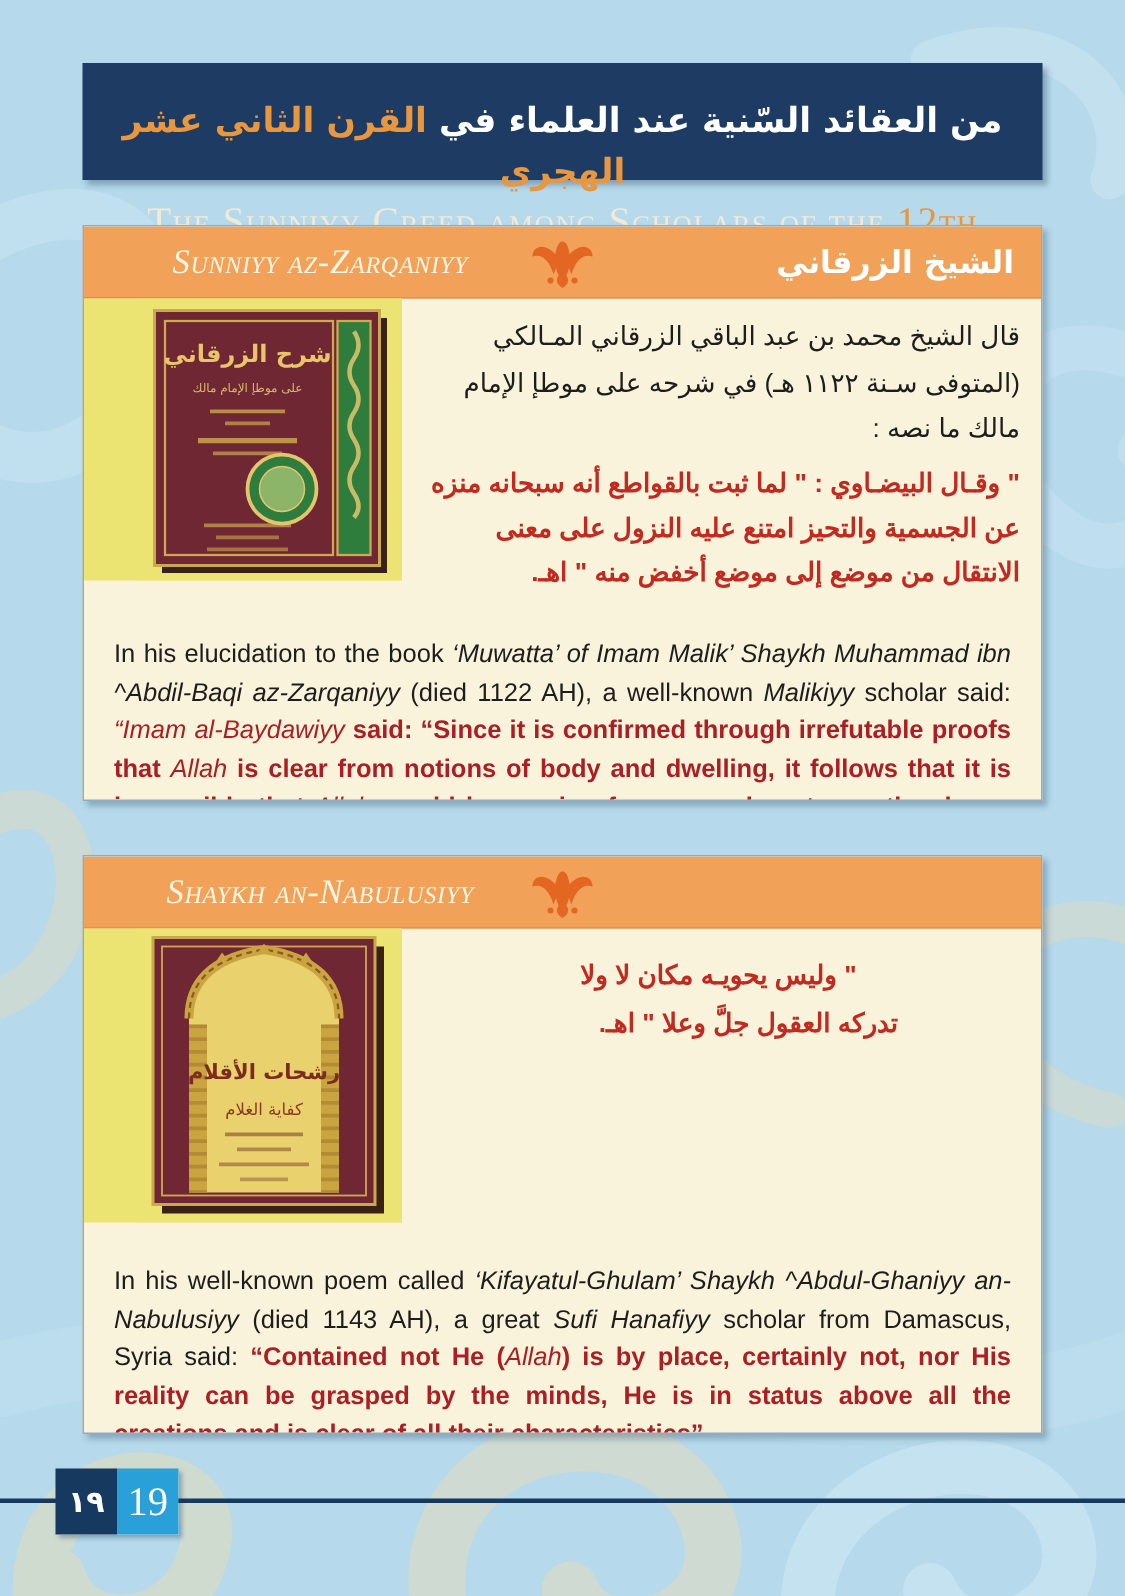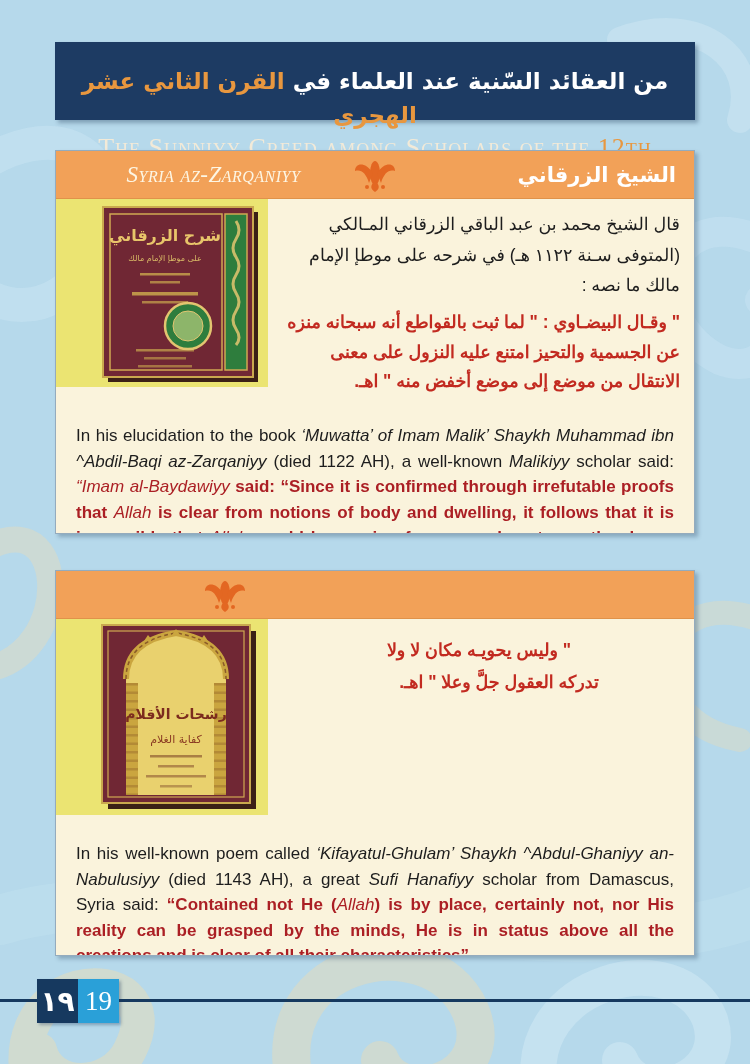--- a/index.html
+++ b/index.html
@@ -79,21 +79,21 @@
   .seg-rb { color:#ab1f24; font-weight:bold; }
   .seg-ri { color:#ab1f24; font-weight:normal; font-style:italic; }
 
   
   .footer-rule { position:absolute; left:0; top:999px; width:750px; height:3px;
                  background:#16395f; }
   .page-number { position:absolute; left:37px; top:979px; display:flex;
                  box-shadow:2px 2px 3px rgba(30,55,85,.35); }
   .pn-ar {
     width:41px; height:44px; background:#16395f; color:#ffffff;
-    font-family:"DejaVu Sans", sans-serif; font-size:28px; font-weight:bold;
+    font-family:"DejaVu Sans", sans-serif; font-size:20px; font-weight:bold;
     display:flex; align-items:center; justify-content:center;
   }
   .pn-en {
     width:41px; height:44px; background:#2aa0d8; color:#ffffff;
     font-family:"Liberation Serif", serif; font-size:27px;
     display:flex; align-items:center; justify-content:center;
   }
 </style>
 </head>
 <body>
@@ -114,21 +114,21 @@
     </g>
   </svg>
 
   <div class="main-header">
     <div class="ar-line"><span>من العقائد السّنية عند العلماء في</span> <span class="hl">القرن الثاني عشر الهجري</span></div>
     <div class="en-line"><span>The Sunniyy Creed among Scholars of the</span> <span class="hl">12th Century</span></div>
   </div>
 
   <div class="panel panel-1">
     <div class="panel-bar">
-      <div class="en-title">Syria az-Zarqaniyy</div>
+      <div class="en-title">Sunniyy az-Zarqaniyy</div>
       <div class="ornament">
         <svg width="44" height="36" viewBox="0 0 44 36">
           <g fill="#e2611d" opacity="0.9">
             <ellipse cx="22" cy="16" rx="5" ry="12"></ellipse>
             <path d="M20 16 C 12 4, 2 6, 2 14 C 8 12, 13 16, 16 26 Z"></path>
             <path d="M24 16 C 32 4, 42 6, 42 14 C 36 12, 31 16, 28 26 Z"></path>
             <path d="M22 24 C 17 28, 17 32, 22 35 C 27 32, 27 28, 22 24 Z"></path>
             <circle cx="14" cy="30" r="2"></circle>
               <circle cx="30" cy="30" r="2"></circle>
           </g>
@@ -164,20 +164,21 @@
         <div class="ar-black">قال الشيخ محمد بن عبد الباقي الزرقاني المـالكي (المتوفى سـنة ١١٢٢ هـ) في شرحه على موطإ الإمام مالك ما نصه :</div>
         <div class="ar-red">" وقـال البيضـاوي : " لما ثبت بالقواطع أنه سبحانه منزه عن الجسمية والتحيز امتنع عليه النزول على معنى الانتقال من موضع إلى موضع أخفض منه " اهـ.</div>
       </div>
     </div>
 
     <p class="english-para"><span class="seg-n">In his elucidation to the book </span><span class="seg-i">‘Muwatta’ of Imam Malik’ Shaykh Muhammad ibn ^Abdil-Baqi az-Zarqaniyy</span><span class="seg-n"> (died 1122 AH), a well-known </span><span class="seg-i">Malikiyy</span><span class="seg-n"> scholar said: </span><span class="seg-ri">“Imam al-Baydawiyy</span><span class="seg-rb"> said: “Since it is confirmed through irrefutable proofs that </span><span class="seg-ri">Allah</span><span class="seg-rb"> is clear from notions of body and dwelling, it follows that it is impossible that </span><span class="seg-ri">Allah</span><span class="seg-rb"> would be moving from one place to another lower place”.”</span></p>
   </div>
 
   <div class="panel panel-2">
     <div class="panel-bar">
+      <div class="en-title">Shaykh an-Nabulusiyy</div>
       <div class="ornament">
         <svg width="44" height="36" viewBox="0 0 44 36">
           <g fill="#e2611d" opacity="0.9">
             <ellipse cx="22" cy="16" rx="5" ry="12"></ellipse>
             <path d="M20 16 C 12 4, 2 6, 2 14 C 8 12, 13 16, 16 26 Z"></path>
             <path d="M24 16 C 32 4, 42 6, 42 14 C 36 12, 31 16, 28 26 Z"></path>
             <path d="M22 24 C 17 28, 17 32, 22 35 C 27 32, 27 28, 22 24 Z"></path>
             <circle cx="14" cy="30" r="2"></circle>
               <circle cx="30" cy="30" r="2"></circle>
           </g>

